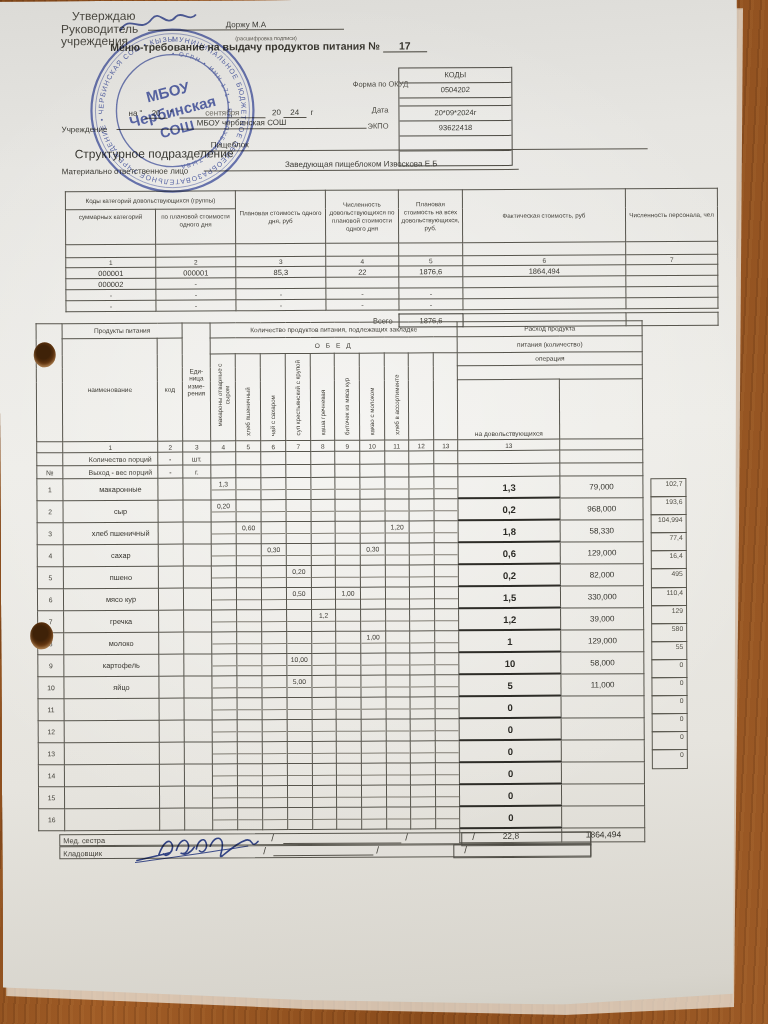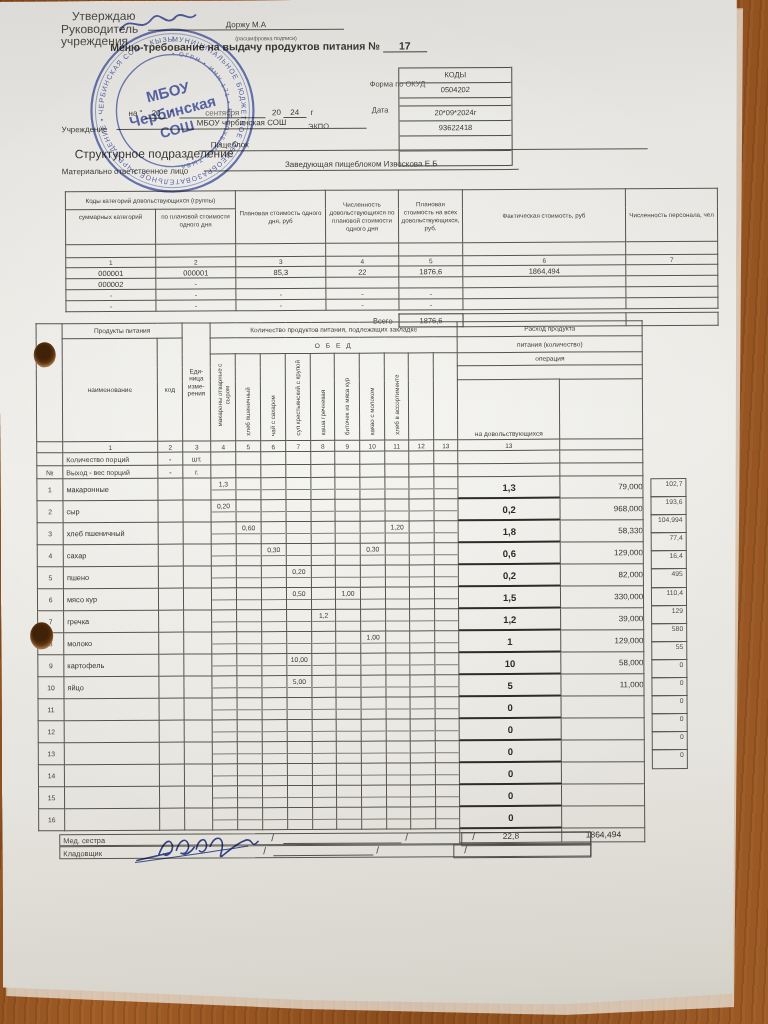--- a/index.html
+++ b/index.html
@@ -37,23 +37,23 @@
   #date-line{left:130px;top:108px;font-size:8px;white-space:nowrap;}
   .du{border-bottom:1px solid #55524a;padding:0 7px;}
   .du.long{padding:0 26px;color:#6a675e;margin-top:10px;}
 
   
   #codes-box{left:400px;top:68px;width:112px;border:1.2px solid #4d4b44;font-size:7.5px;text-align:center;background:rgba(255,255,255,.12);}
   #codes-box .crow{border-top:1px solid #4d4b44;height:14px;line-height:14px;overflow:hidden;}
   #codes-box .crow:first-child{border-top:none;}
   #codes-box .gap{height:7px;}
   .codes-lbl{width:140px;text-align:right;font-size:7.5px;color:#4a4841;}
-  #okud-label{left:258px;top:80px;padding-left:29px;}
+  #okud-label{left:241px;top:80px;padding-left:29px;}
   #date-label{left:250px;top:106px;}
-  #ekpo-label{left:250px;top:122px;text-align:center;}
+  #ekpo-label{left:250px;top:122px;}
 
   #org-line{left:63px;top:124px;font-size:8px;}
   #org-value{left:118px;top:118px;width:250px;text-align:center;font-size:8px;border-bottom:1px solid #55524a;padding-bottom:1px;}
   #unit-line{left:76px;top:146px;font-size:12px;text-align:center;}
   #unit-value{left:200px;top:140px;width:437px;text-align:left;padding-left:12px;font-size:8px;border-bottom:1px solid #55524a;padding-bottom:1px;}
   #mol-line{left:63px;top:166px;font-size:8px;}
   #mol-value{left:205px;top:160px;width:315px;text-align:center;font-size:8px;border-bottom:1px solid #55524a;padding-bottom:1px;}
 
   
   table{border-collapse:collapse;table-layout:fixed;}
@@ -82,29 +82,29 @@
   #t2 .r2 th{height:15px;}
   #t2 .obed{letter-spacing:2px;}
   #t2 .dishrow th{height:12px;}
   #t2 .thinrow th{height:13px;}
   #t2 .nadovrow th{height:58px;vertical-align:bottom;padding-bottom:1px;}
   #t2 .unit-h{white-space:pre-line;font-size:6.4px;}
   #t2 th.dish{vertical-align:bottom;padding:2px 0 3px 0;}
   .rot{writing-mode:vertical-rl;transform:rotate(180deg);display:inline-block;font-size:6.2px;line-height:1.2;max-height:80px;}
   #t2 .numrow td{height:10px;font-size:6.5px;}
   #t2 .srow td{height:12px;font-size:7px;}
-  #t2 .srow .left, #t2 .rname{text-align:left;padding-left:3px;}
+  #t2 .srow .left, #t2 .rname{text-align:center;padding-left:20px;}
   #t2 tbody td{height:20px;font-size:7px;}
   #t2 tbody tr:first-child td{border-top:1.8px solid #3b3933;}
   #t2 .rnum{font-size:6.8px;}
   #t2 .rname{font-size:7.4px;color:#37352f;}
   #t2 td.dishv{position:relative;vertical-align:top;font-size:6.8px;line-height:11px;}
   #t2 td.dishv::after{content:"";position:absolute;left:0;right:0;top:11px;border-top:1px solid #807d73;}
   #t2 .total{font-weight:bold;font-size:9.5px;color:#2c2b26;border-bottom:2px solid #2e2d28;}
-  #t2 .price{font-size:8px;color:#34332d;text-align:right;}
+  #t2 .price{font-size:8px;color:#34332d;}
   #t2 tfoot td{height:13px;font-size:8.5px;color:#34332d;}
 
   
   #cost-col{left:650px;top:481px;width:36px;}
   .cost-cell{height:19.1px;border:1px solid #5a584f;margin-top:-1px;font-size:6.8px;color:#56544b;
     text-align:right;padding:1px 3px 0 0;box-sizing:border-box;background:rgba(255,255,255,.06);}
 
   
   .sigrow{border:1px solid #57554d;font-size:7.4px;color:#45433c;background:rgba(255,255,255,.05);}
   #sigrow-med{left:57px;top:833px;width:532px;height:12px;line-height:12px;padding-left:3px;box-sizing:border-box;}

